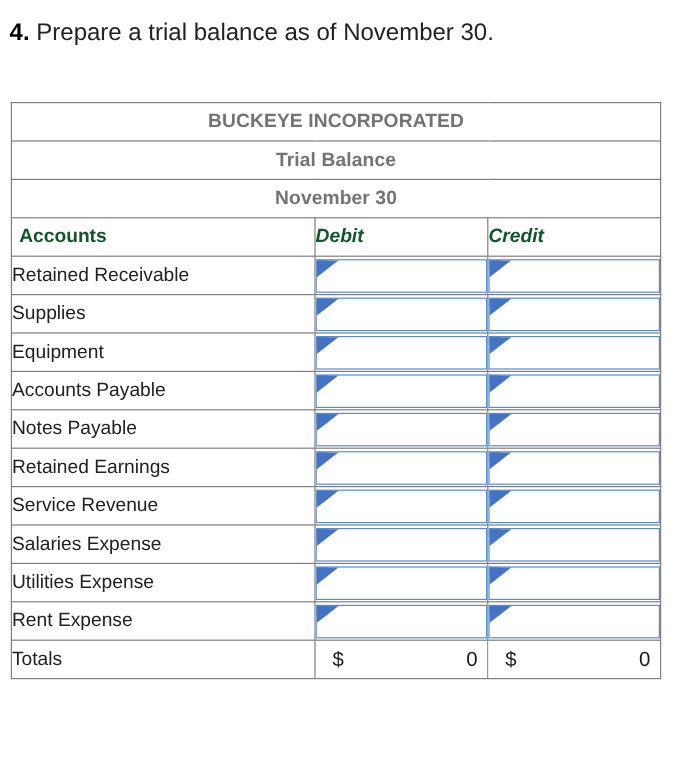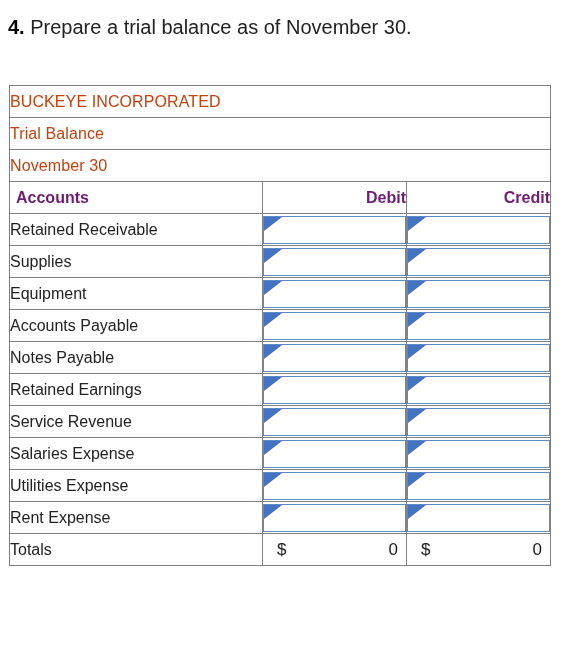--- a/index.html
+++ b/index.html
@@ -54,37 +54,37 @@
   }
 
   
   col.c-acct   { width: 253px; }
   col.c-debit  { width: 144px; }
   col.c-credit { width: 144px; }
 
   
   td.hdr {
     background: #85aee0;
-    text-align: left;
-    font-weight: normal;
-    font-size: 16px;
-    color: #c2410c;
+    text-align: center;
+    font-weight: bold;
+    font-size: 16px;
+    color: #737373;
     letter-spacing: .1px;
   }
   td.hdr.company { font-size: 16px; }
 
   
   td.collabel {
     background: #85aee0;
     font-weight: bold;
-    color: #701a75;
+    color: #14532d;
     font-size: 16px;
   }
   td.collabel.left  { text-align: left;   padding-left: 6px; }
-  td.collabel.mid   { text-align: right; }
+  td.collabel.mid   { text-align: left; font-style: italic; }
 
   
   td.acct {
     text-align: left;
     padding-left: 6px;
     font-size: 16px;
     color: #222222;
     white-space: nowrap;
   }
 

